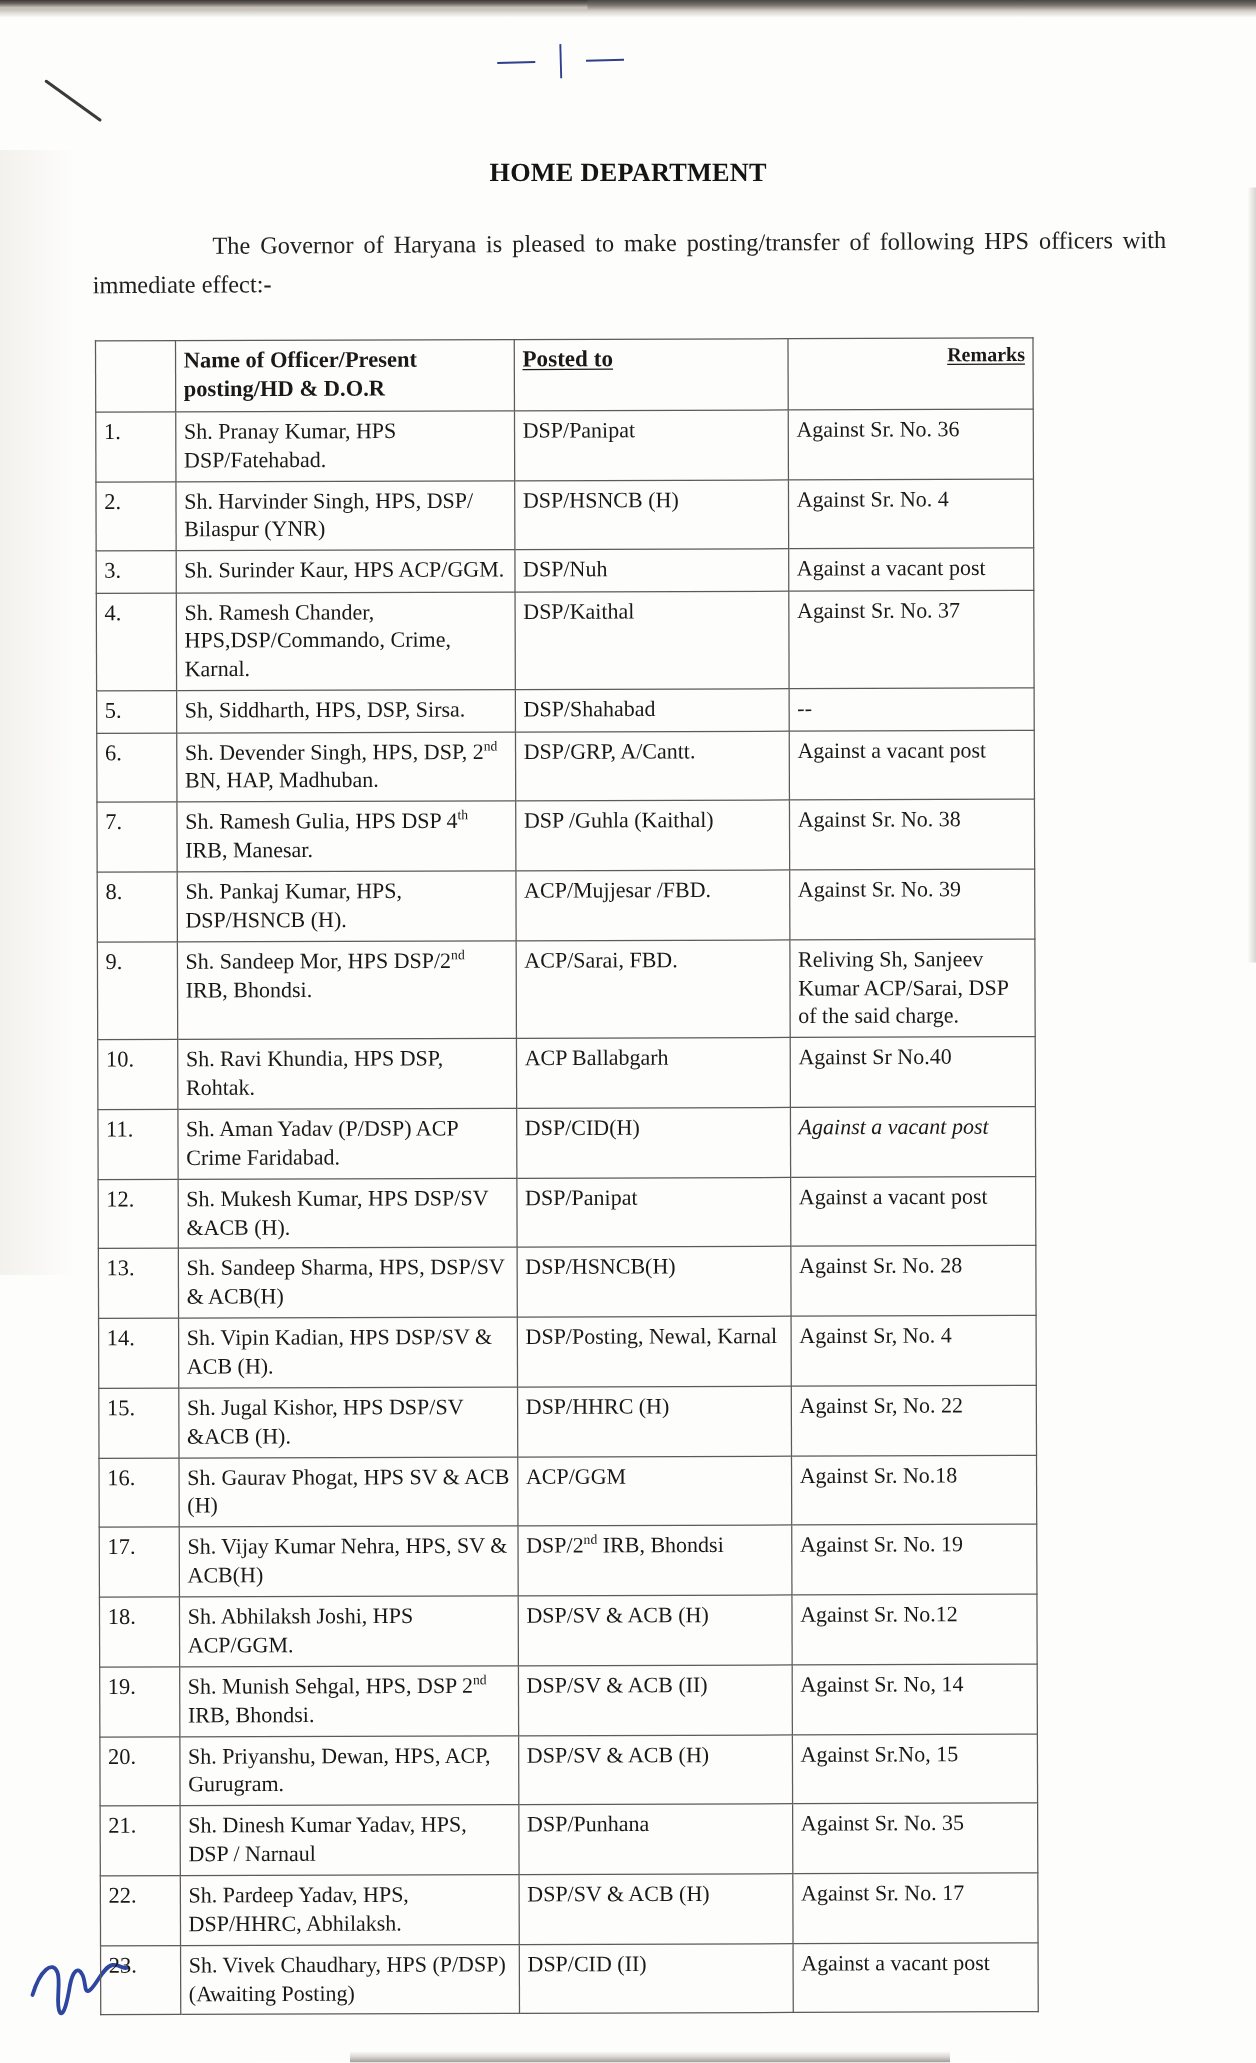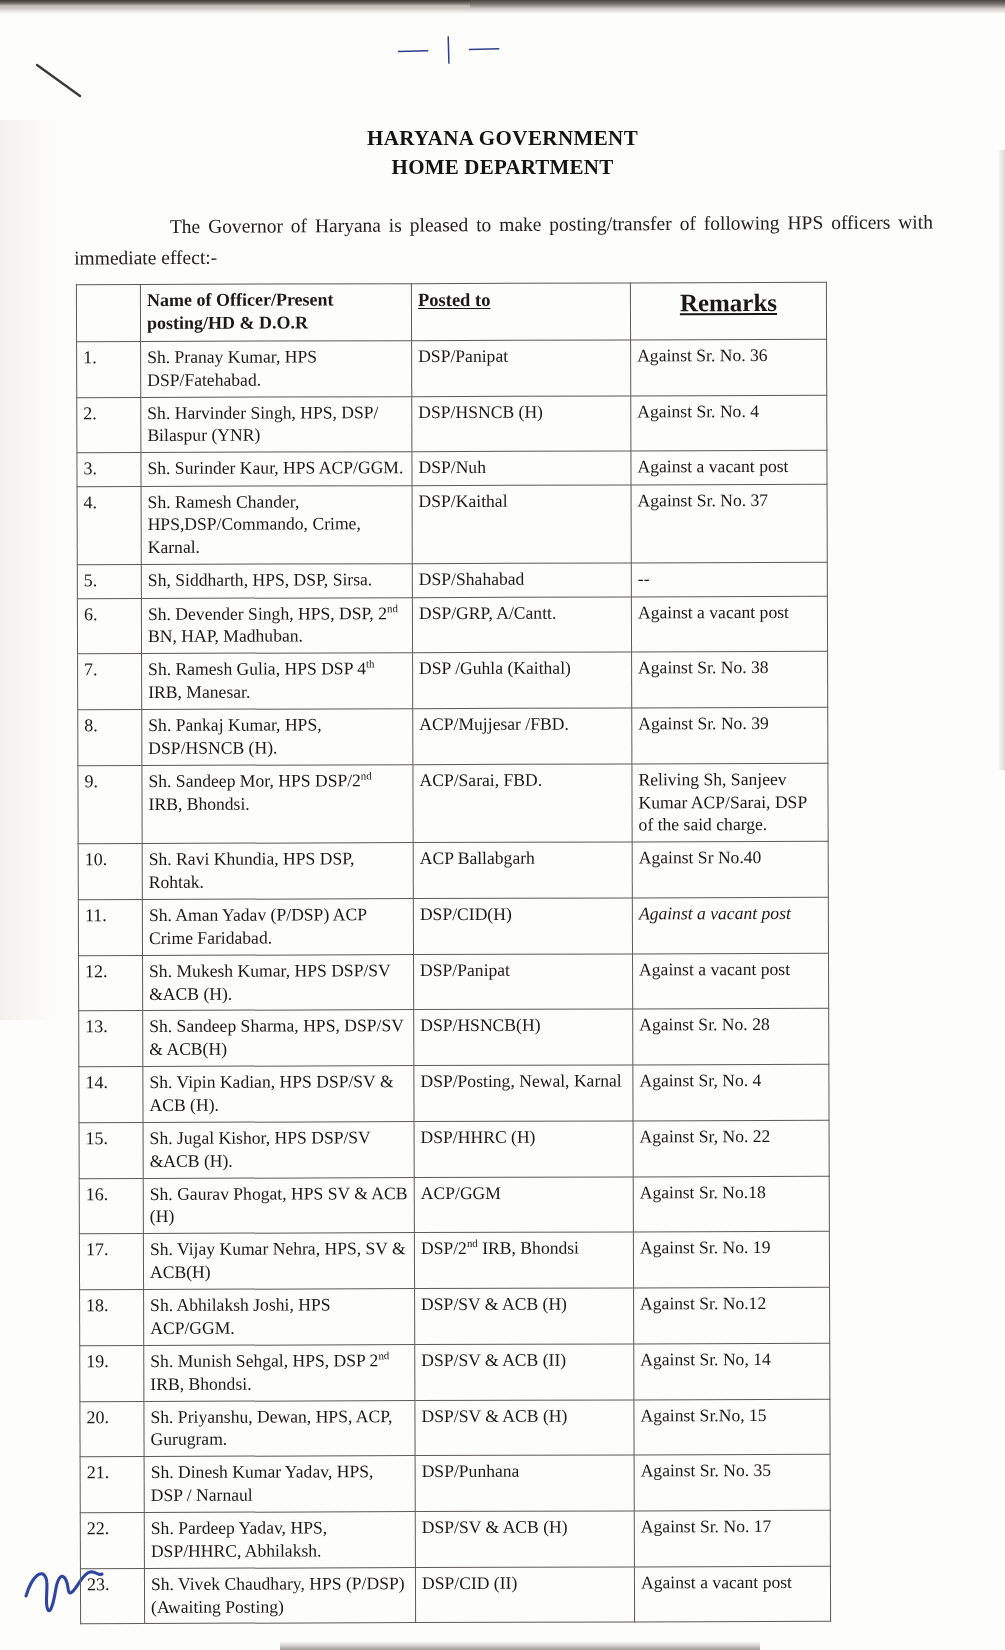--- a/index.html
+++ b/index.html
@@ -107,21 +107,21 @@
     text-align: justify;
     text-indent: 96px;
     color: #23211f;
     transform: rotate(-0.35deg);
   }
 
   
   #order-table-wrap {
     position: absolute;
     left: 78px;
-    top: 283px;
+    top: 271px;
     width: 750px;
   }
   table#order-table {
     border-collapse: collapse;
     width: 750px;
     table-layout: fixed;
     font-size: 17.6px;
     color: #1b1917;
   }
   table#order-table td, table#order-table th {
@@ -144,25 +144,25 @@
     line-height: 1.3;
   }
   .th-underline {
     font-weight: bold;
     font-size: 18.5px;
     text-decoration: underline;
     text-underline-offset: 2px;
   }
   .th-remarks {
     font-weight: bold;
-    font-size: 25px;
+    font-size: 16px;
     text-decoration: underline;
     text-underline-offset: 2px;
     display: block;
-    text-align: center;
+    text-align: right;
   }
 
   td.sr-cell {
     text-align: right;
     font-weight: bold;
     font-size: 18px;
     padding-right: 12px;
   }
   td.name-cell  { text-align: justify; text-align-last: left; }
   td.post-cell  { }
@@ -192,21 +192,20 @@
   <path d="M3 3 L46 34" stroke="#3a3a3a" stroke-width="2.4" fill="none" stroke-linecap="round"></path>
 </svg>
 
 <svg id="signature-mark" class="ink" viewBox="0 0 90 70">
   <path d="M8 44 C14 24, 24 16, 28 26 C31 34, 26 52, 30 58 C33 62, 36 48, 38 36 C40 26, 44 20, 48 28 C51 34, 49 44, 54 40 C60 35, 64 22, 72 20 C78 19, 80 24, 84 22" stroke="#2e46a0" stroke-width="3.1" fill="none" stroke-linecap="round" stroke-linejoin="round"></path>
 </svg>
 
 <div id="doc-body">
 
   <div id="letterhead">
-    <div class="lh-line l1">HARYANA GOVERNMENT</div>
     <div class="lh-line l2">HOME DEPARTMENT</div>
   </div>
 
   <div id="intro-paragraph">The Governor of Haryana is pleased to make posting/transfer of following HPS officers with immediate effect:-</div>
 
 </div>
 
 <div id="order-table-wrap">
   <table id="order-table" class="skew-a">
     <colgroup>

